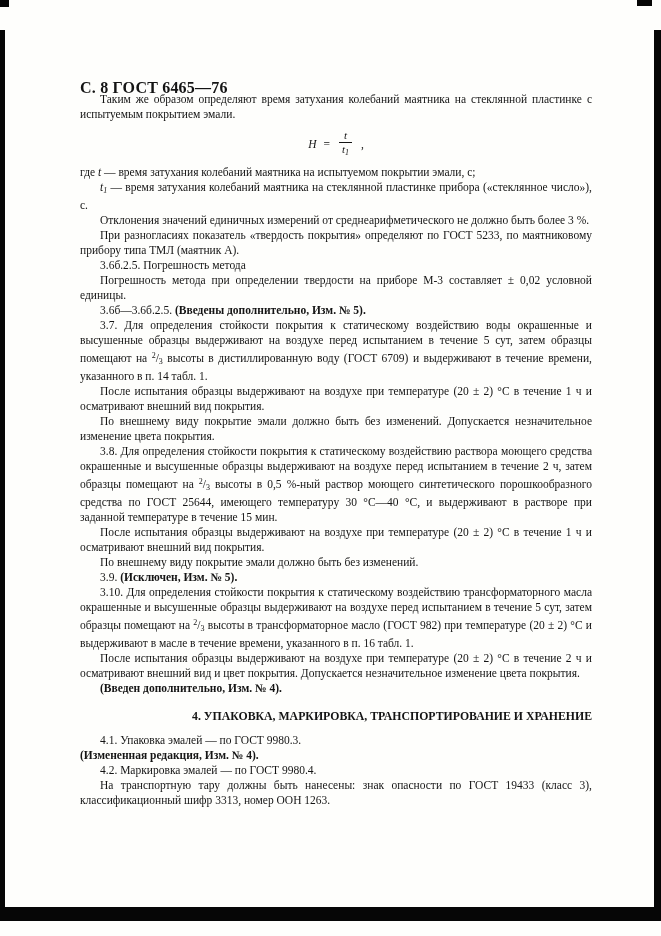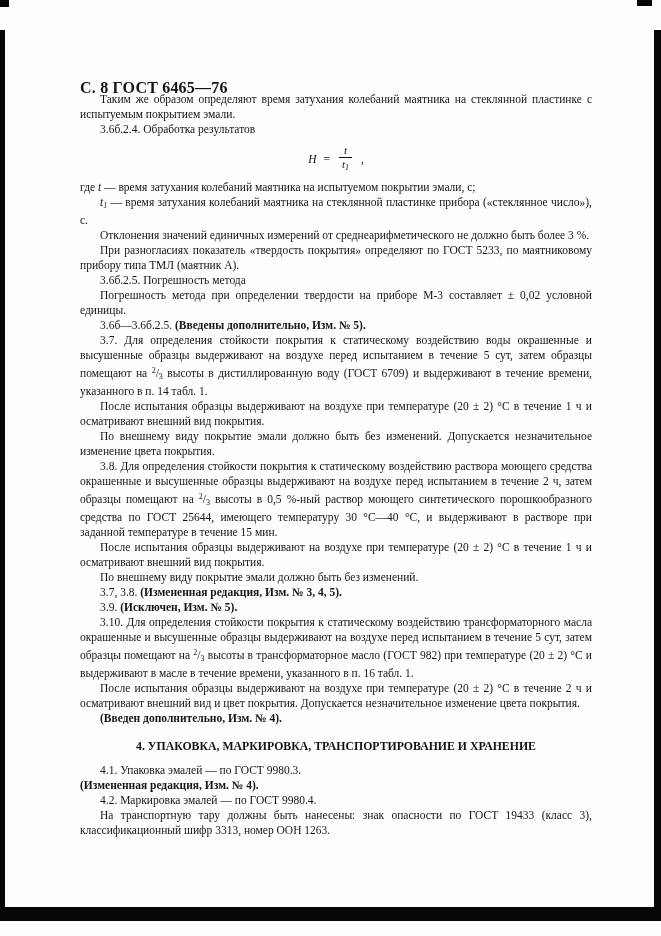--- a/index.html
+++ b/index.html
@@ -13,41 +13,40 @@
   .corner-tl{left:0;top:0;width:9px;height:7px;}
   .corner-tr{right:9px;top:0;width:15px;height:6px;}
   .header{position:absolute;left:80px;top:79px;font-weight:bold;font-size:16px;letter-spacing:.2px;}
   .content{position:absolute;left:80px;top:92px;width:512px;font-size:11.5px;line-height:15px;text-align:justify;}
   p.para{margin:0;padding:0;}
   p.indent{text-indent:20px;}
   .b{font-weight:bold;margin-top:28px;}
   .i{font-style:italic;}
   .sub{font-size:8px;vertical-align:-2px;}
   .sup{font-size:8px;vertical-align:4px;}
-  .heading{font-weight:bold;text-align:center;margin:13px 0 9px 0;font-size:11.8px;}
+  .heading{font-weight:bold;text-align:right;margin:13px 0 9px 0;font-size:11.8px;}
   .formula{display:flex;justify-content:center;align-items:center;gap:7px;margin:7px 0 6px 0;font-size:11.5px;}
   .formula .frac{display:inline-flex;flex-direction:column;align-items:center;line-height:13px;font-size:11px;}
   .formula .num{padding:0 5px;border-bottom:1px solid #141414;}
   .formula .den{padding:0 5px;}
 </style>
 </head>
 <body>
 
 <div class="page">
   <div class="scan scan-left"></div>
   <div class="scan scan-right"></div>
   <div class="scan scan-bottom"></div>
   <div class="scan corner-tl"></div>
   <div class="scan corner-tr"></div>
 
   <div class="header">С. 8 ГОСТ 6465—76</div>
 
   <div class="content">
       <p class="para indent"><span>Таким же образом определяют время затухания колебаний маятника на стеклянной пластинке с испытуемым покрытием эмали.</span></p>
-      <p class="para indent"><span>3.6б.2.4.  Обработка результатов</span></p>
       <div class="formula">
         <span class="i">Н</span>
         <span>=</span>
         <span class="frac">
           <span class="i num">t</span>
           <span class="den"><span class="i">t</span><span class="i sub">1</span></span>
         </span>
         <span>,</span>
       </div>
       <p class="para"><span>где </span><span class="i">t</span><span> — время затухания колебаний маятника на испытуемом покрытии эмали, с;</span></p>
@@ -56,21 +55,20 @@
       <p class="para indent"><span>При разногласиях показатель «твердость покрытия» определяют по ГОСТ 5233, по маятниковому прибору типа ТМЛ (маятник А).</span></p>
       <p class="para indent"><span>3.6б.2.5.  Погрешность метода</span></p>
       <p class="para indent"><span>Погрешность метода при определении твердости на приборе М-3 составляет ± 0,02 условной единицы.</span></p>
       <p class="para indent"><span>3.6б—3.6б.2.5. </span><span class="b">(Введены дополнительно, Изм. № 5).</span></p>
       <p class="para indent"><span>3.7. Для определения стойкости покрытия к статическому воздействию воды окрашенные и высушенные образцы выдерживают на воздухе перед испытанием в течение 5 сут, затем образцы помещают на </span><span class="sup">2</span><span>/</span><span class="sub">3</span><span> высоты в дистиллированную воду (ГОСТ 6709) и выдерживают в течение времени, указанного в п. 14 табл. 1.</span></p>
       <p class="para indent"><span>После испытания образцы выдерживают на воздухе при температуре (20 ± 2) °С в течение 1 ч и осматривают внешний вид покрытия.</span></p>
       <p class="para indent"><span>По внешнему виду покрытие эмали должно быть без изменений. Допускается незначительное изменение цвета покрытия.</span></p>
       <p class="para indent"><span>3.8. Для определения стойкости покрытия к статическому воздействию раствора моющего средства окрашенные и высушенные образцы выдерживают на воздухе перед испытанием в течение 2 ч, затем образцы помещают на </span><span class="sup">2</span><span>/</span><span class="sub">3</span><span> высоты в 0,5 %-ный раствор моющего синтетического порошкообразного средства по ГОСТ 25644, имеющего температуру 30 °С—40 °С, и выдерживают в растворе при заданной температуре в течение 15 мин.</span></p>
       <p class="para indent"><span>После испытания образцы выдерживают на воздухе при температуре (20 ± 2) °С в течение 1 ч и осматривают внешний вид покрытия.</span></p>
       <p class="para indent"><span>По внешнему виду покрытие эмали должно быть без изменений.</span></p>
-      <p class="para indent"><span>3.7, 3.8. </span><span class="b">(Измененная редакция, Изм. № 3, 4, 5).</span></p>
       <p class="para indent"><span>3.9. </span><span class="b">(Исключен, Изм. № 5).</span></p>
       <p class="para indent"><span>3.10. Для определения стойкости покрытия к статическому воздействию трансформаторного масла окрашенные и высушенные образцы выдерживают на воздухе перед испытанием в течение 5 сут, затем образцы помещают на </span><span class="sup">2</span><span>/</span><span class="sub">3</span><span> высоты в трансформаторное масло (ГОСТ 982) при температуре (20 ± 2) °С и выдерживают в масле в течение времени, указанного в п. 16 табл. 1.</span></p>
       <p class="para indent"><span>После испытания образцы выдерживают на воздухе при температуре (20 ± 2) °С в течение 2 ч и осматривают внешний вид и цвет покрытия. Допускается незначительное изменение цвета покрытия.</span></p>
       <p class="para indent"><span class="b">(Введен дополнительно, Изм. № 4).</span></p>
       <div class="heading">4. УПАКОВКА, МАРКИРОВКА, ТРАНСПОРТИРОВАНИЕ И ХРАНЕНИЕ</div>
       <p class="para indent"><span>4.1.  Упаковка эмалей — по ГОСТ 9980.3.</span></p>
       <p class="para"><span class="b">(Измененная редакция, Изм. № 4).</span></p>
       <p class="para indent"><span>4.2.  Маркировка эмалей — по ГОСТ 9980.4.</span></p>
       <p class="para indent"><span>На  транспортную  тару  должны  быть  нанесены:  знак  опасности  по  ГОСТ 19433  (класс 3), классификационный шифр 3313, номер ООН 1263.</span></p>
     </div>

